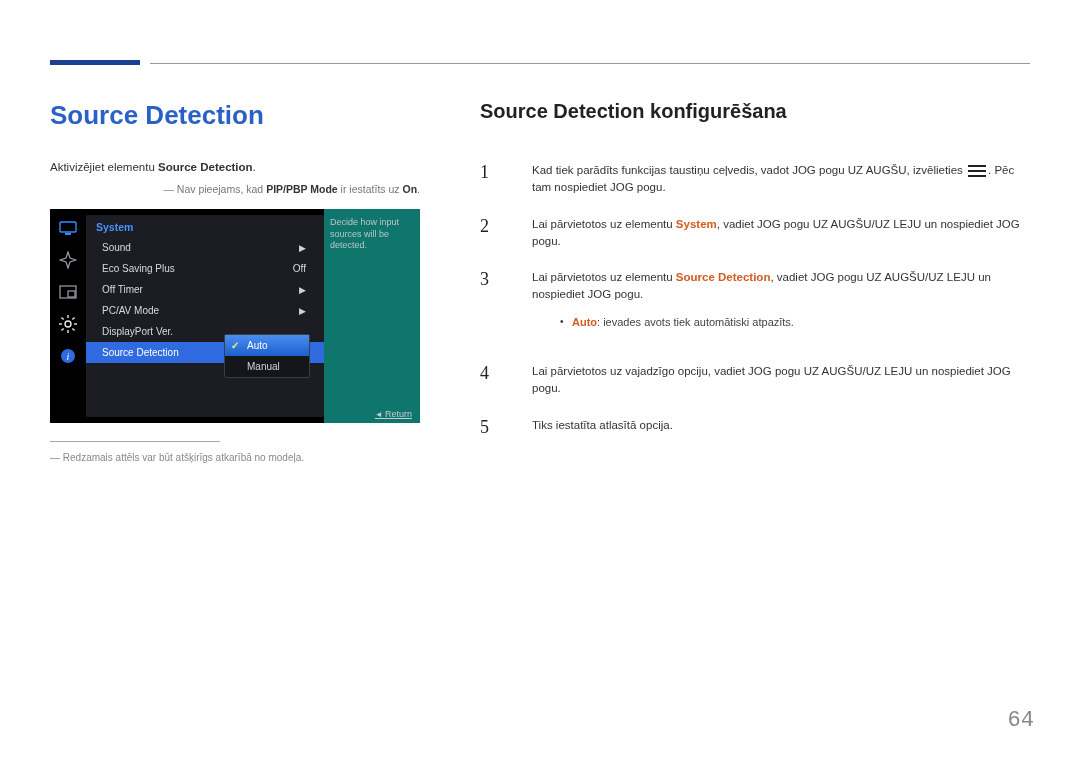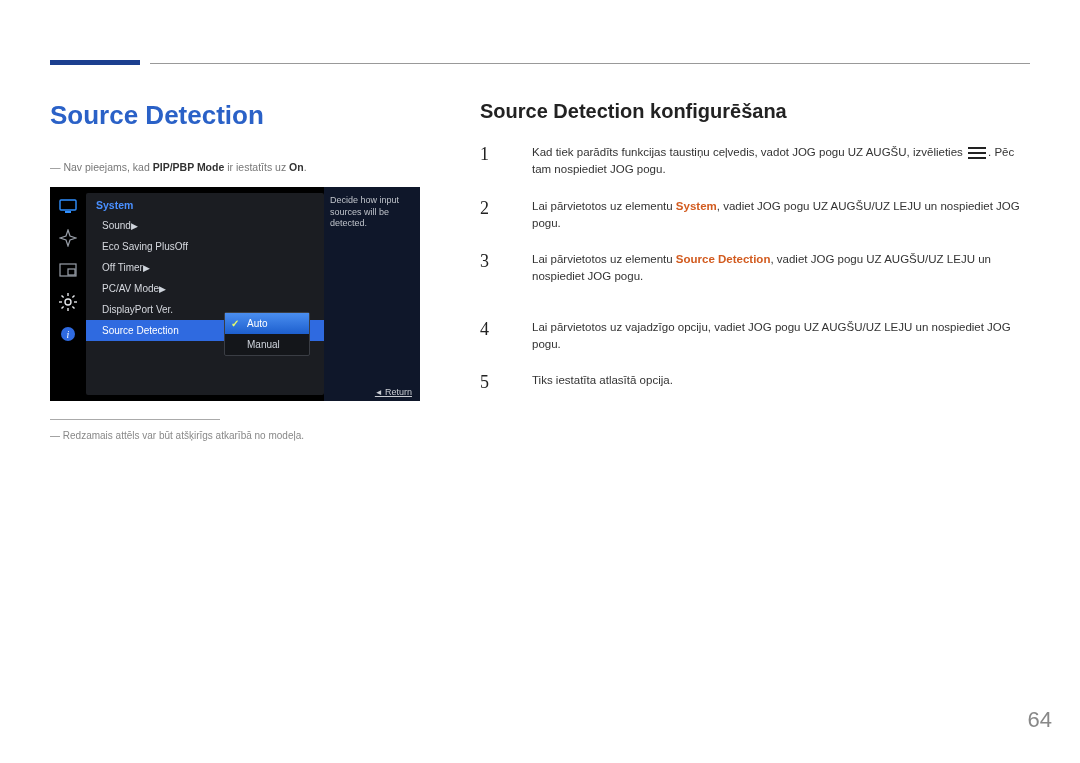--- a/index.html
+++ b/index.html
@@ -53,20 +53,21 @@
     margin-bottom: 10px;
   }
   .bold-term { font-weight: bold; color: #333; }
   .accent { color: #d25b1f; font-weight: bold; }
   .note-dash {
     font-size: 10.5px;
     color: #777;
     margin-bottom: 14px;
     text-indent: -8px;
     padding-left: 8px;
+    text-align: right;
   }
   .note-dash::before { content: "― "; color:#888; }
 
   .osd {
     position: relative;
     width: 370px;
     height: 214px;
     background: #000;
     color: #cfd4dc;
     font-size: 10px;
@@ -94,33 +95,34 @@
   }
   .osd-header {
     color: #4a90ff;
     font-weight: bold;
     padding: 6px 10px 4px 10px;
     font-size: 10.5px;
   }
   .osd-row {
     display: flex;
     align-items: center;
+    justify-content: space-between;
     padding: 5px 18px 5px 16px;
     font-size: 10px;
     color: #d6d9df;
     position: relative;
   }
   .osd-row.selected {
     background: #2f6ae0;
     color: #fff;
   }
   .caret { font-size: 9px; color:#cfd4dc;}
   .osd-right {
     width: 96px;
-    background: #0f172a;
+    background: #0f766e;
     color: #bfc3ca;
     font-size: 9px;
     padding: 8px 6px;
     line-height: 1.3;
     position: relative;
   }
   .osd-bottom {
     position: absolute;
     bottom: 4px;
     right: 8px;
@@ -170,21 +172,21 @@
     color: #888;
     text-indent: -8px;
     padding-left: 8px;
   }
   .footnote::before { content: "― "; }
 
   .right-title {
     font-size: 20px;
     font-weight: bold;
     color: #222;
-    margin-bottom: 18px;
+    margin-bottom: 36px;
   }
   .step {
     display: flex;
     gap: 14px;
     margin-bottom: 16px;
     font-size: 11.5px;
     line-height: 1.5;
   }
   .step-num {
     font-size: 18px;
@@ -222,37 +224,40 @@
     content: "•";
     position: absolute;
     left: 0;
     top: 0;
     font-size: 10px;
     color: #333;
   }
   .page-num {
     position: absolute;
     bottom: 30px;
-    right: 28px;
+    right: 46px;
     font-size: 22px;
     color: #888;
-    font-family: Liberation Sans, sans-serif;
+    font-family: Liberation Mono, monospace;
   }
 </style>
 </head>
 <body>
 
 <div class="top-rule-bar"></div>
 <div class="top-rule-line"></div>
 
 <div class="content">
 
   <div class="left-col">
     <div class="main-title">Source Detection</div>
 
+    <div class="intro-line">
+      <span>Aktivizējiet elementu </span><span class="bold-term">Source Detection</span><span>.</span>
+    </div>
 
     <div class="note-dash">
       <span>Nav pieejams, kad </span><span class="bold-term">PIP/PBP Mode</span><span> ir iestatīts uz </span><span class="bold-term">On</span><span>.</span>
     </div>
 
     <div class="osd">
       <div class="osd-left">
         <div class="icon">
             <svg width="18" height="14" viewBox="0 0 18 14">
               <rect x="1" y="1" width="16" height="10" rx="1" fill="none" stroke="#2f8fff" stroke-width="1.4"></rect>
@@ -348,20 +353,21 @@
       <div class="step-body">
         <span>Lai pārvietotos uz elementu </span><span class="accent">System</span><span>, vadiet JOG pogu UZ AUGŠU/UZ LEJU un nospiediet JOG pogu.</span>
       </div>
     </div>
 
     <div class="step">
       <div class="step-num">3</div>
       <div class="step-body">
         <span>Lai pārvietotos uz elementu </span><span class="accent">Source Detection</span><span>, vadiet JOG pogu UZ AUGŠU/UZ LEJU un nospiediet JOG pogu.</span>
         <div class="sub-bullets">
+          <div class="row"><span class="accent">Auto</span><span>: ievades avots tiek automātiski atpazīts.</span></div>
         </div>
       </div>
     </div>
 
     <div class="step">
       <div class="step-num">4</div>
       <div class="step-body">Lai pārvietotos uz vajadzīgo opciju, vadiet JOG pogu UZ AUGŠU/UZ LEJU un nospiediet JOG pogu.</div>
     </div>
 
     <div class="step">

